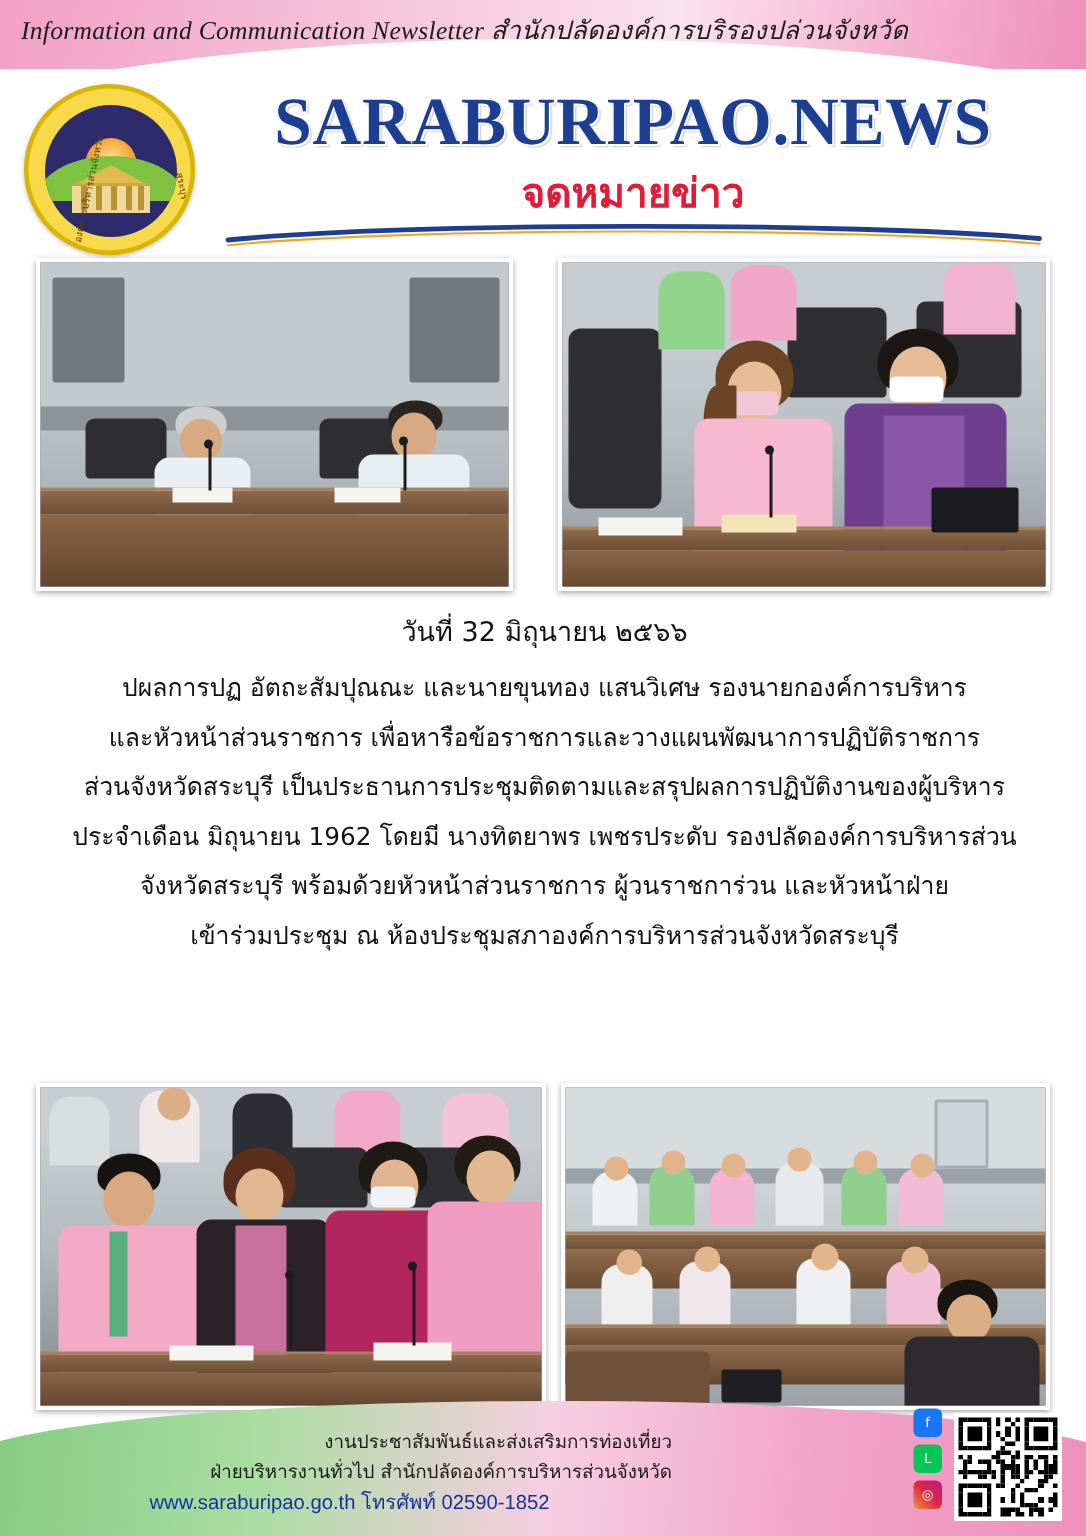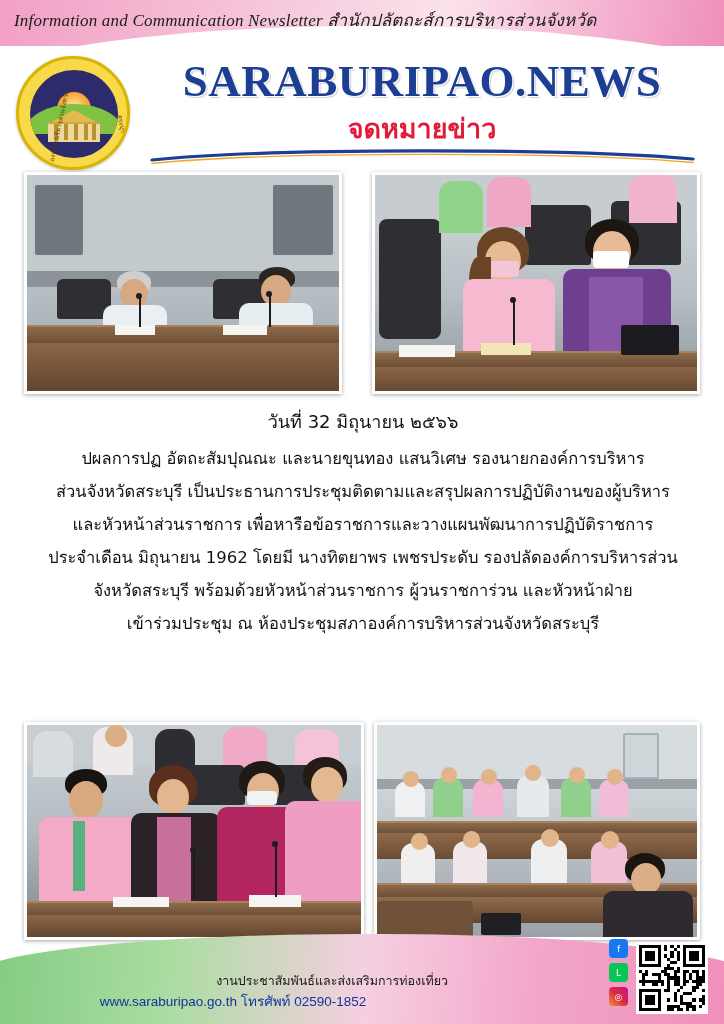--- a/index.html
+++ b/index.html
@@ -272,21 +272,21 @@
   .badge-fb { background: #1877f2; }
   .badge-line { background: #06c755; }
   .badge-ig { background: linear-gradient(45deg,#f09433,#dc2743,#bc1888); }
 </style>
 </head>
 <body>
 
 <div class="page">
 
   <div class="top-banner">
-    <div class="banner-text">Information and Communication Newsletter สำนักปลัตถะส์การบริหารส่วนจังหวัด</div>
+    <div class="banner-text">Information and Communication Newsletter สำนักปลัดองค์การบริรองปล่วนจังหวัด</div>
   </div>
 
   <div class="masthead">
 
     <div class="logo-wrap">
       <div class="logo-inner">
         <div class="logo-sun"></div>
         <div class="logo-hill"></div>
         <div class="logo-temple">
           <div class="roof"></div>
@@ -378,22 +378,22 @@
     <div class="paper" style="left:24px;top:170px;width:56px;height:12px"></div>
     <div class="paper" style="left:106px;top:168px;width:50px;height:12px;background:#f2e6b8"></div>
     <div class="screen-dark" style="left:246px;top:150px;width:58px;height:30px"></div>
     <div class="mic" style="left:138px;top:126px;height:44px"></div>
     <div class="mic-head" style="left:135px;top:122px"></div>
   </div>
 
   <div class="article">
     <div class="date">วันที่ 32 มิถุนายน ๒๕๖๖</div>
     <p>ปผลการปฏ อัตถะสัมปุณณะ และนายขุนทอง แสนวิเศษ รองนายกองค์การบริหาร</p>
+    <p>และหัวหน้าส่วนราชการ เพื่อหารือข้อราชการและวางแผนพัฒนาการปฏิบัติราชการ</p>
     <p>ส่วนจังหวัดสระบุรี เป็นประธานการประชุมติดตามและสรุปผลการปฏิบัติงานของผู้บริหาร</p>
-    <p>และหัวหน้าส่วนราชการ เพื่อหารือข้อราชการและวางแผนพัฒนาการปฏิบัติราชการ</p>
     <p>ประจำเดือน มิถุนายน 1962 โดยมี นางทิตยาพร เพชรประดับ รองปลัดองค์การบริหารส่วน</p>
     <p>จังหวัดสระบุรี พร้อมด้วยหัวหน้าส่วนราชการ ผู้วนราชการ่วน และหัวหน้าฝ่าย</p>
     <p>เข้าร่วมประชุม ณ ห้องประชุมสภาองค์การบริหารส่วนจังหวัดสระบุรี</p>
   </div>
 
   <div class="photo photo-3">
     <div class="room-bg" style="background:linear-gradient(#cdd4d8 0%,#b3bbc0 50%,#7d868c 100%)"></div>
     <div class="wall-panel" style="left:0;top:0;width:334px;height:40px;background:#c7cdd1"></div>
 
     <div class="body" style="left:6px;top:6px;width:40px;height:46px;background:#d8dde0;border-radius:14px 14px 0 0"></div>
@@ -481,20 +481,21 @@
     <div class="chair" style="left:0;top:176px;width:96px;height:46px;background:#6f5039;border-radius:4px"></div>
     <div class="screen-dark" style="left:104px;top:188px;width:40px;height:22px;background:#1f1f24"></div>
   </div>
 
   <div class="footer">
     <div class="footer-band2"></div>
     <div class="footer-band"></div>
 
     <div class="footer-text">
       <div class="footer-line">งานประชาสัมพันธ์และส่งเสริมการท่องเที่ยว</div>
+      <div class="footer-line">ฝ่ายบริหารงานทั่วไป สำนักปลัดองค์การบริหารส่วนจังหวัด</div>
       <div class="footer-url">www.saraburipao.go.th โทรศัพท์ 02590-1852</div>
     </div>
 
     <div class="social">
       <div class="badge badge-fb">f</div>
       <div class="badge badge-line">L</div>
       <div class="badge badge-ig">◎</div>
     </div>
 
     <div class="qr">

